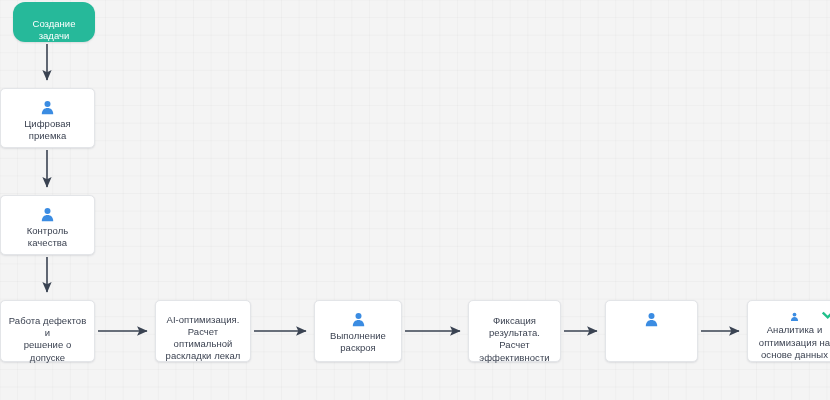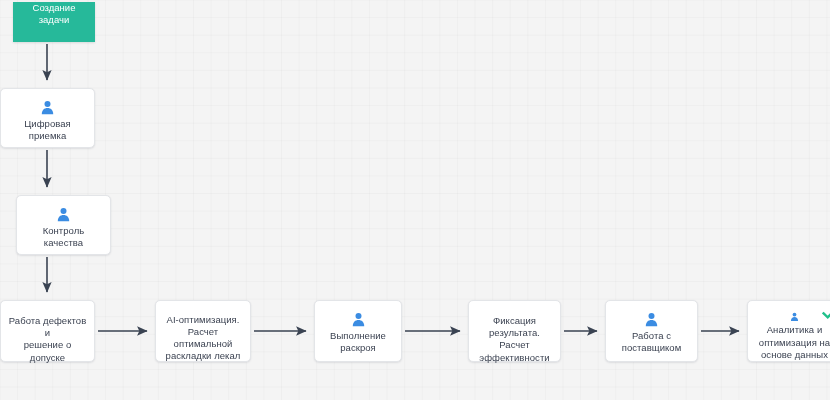--- a/index.html
+++ b/index.html
@@ -68,23 +68,23 @@
     padding: 0 6px;
     letter-spacing: 0.05px;
     white-space: pre-line;
   }
 
   
   .node-start {
     position: absolute;
     box-sizing: border-box;
     background: #26b99a;
-    border-radius: 0;
+    border-radius: 12px;
     display: flex;
-    align-items: flex-start;
+    align-items: flex-end;
     justify-content: center;
     z-index: 3;
     box-shadow: 0 1px 2px rgba(30,40,60,0.12);
   }
   .node-start .start-label {
     font-size: 9.5px;
     line-height: 12px;
     color: #ffffff;
     text-align: center;
     white-space: pre-line;
@@ -131,21 +131,21 @@
   </div>
 
   <div class="node" style="left:0px; top:88px; width:95px; height:60px;">
     <svg class="user-icon" viewBox="0 0 16 16">
       <circle cx="8" cy="4.3" r="3.2" fill="#3b8ce2"></circle>
       <path d="M1.9 15.2 C1.9 10.8 4.6 8.6 8 8.6 C11.4 8.6 14.1 10.8 14.1 15.2 Z" fill="#3b8ce2"></path>
     </svg>
     <span class="node-label">Цифровая приемка</span>
   </div>
 
-  <div class="node" style="left:16px; top:195px; width:95px; height:60px;">
+  <div class="node" style="left:0px; top:195px; width:95px; height:60px;">
     <svg class="user-icon" viewBox="0 0 16 16">
       <circle cx="8" cy="4.3" r="3.2" fill="#3b8ce2"></circle>
       <path d="M1.9 15.2 C1.9 10.8 4.6 8.6 8 8.6 C11.4 8.6 14.1 10.8 14.1 15.2 Z" fill="#3b8ce2"></path>
     </svg>
     <span class="node-label">Контроль качества</span>
   </div>
 
   <div class="node" style="left:0px; top:300px; width:95px; height:62px;">
     <svg class="user-icon" viewBox="0 0 16 16">
       <circle cx="8" cy="4.3" r="3.2" fill="#3b8ce2"></circle>
@@ -182,22 +182,20 @@
     <span class="node-label">Фиксация
 результата. Расчет
 эффективности</span>
   </div>
 
   <div class="node" style="left:605px; top:300px; width:93px; height:62px;">
     <svg class="user-icon" viewBox="0 0 16 16">
       <circle cx="8" cy="4.3" r="3.2" fill="#3b8ce2"></circle>
       <path d="M1.9 15.2 C1.9 10.8 4.6 8.6 8 8.6 C11.4 8.6 14.1 10.8 14.1 15.2 Z" fill="#3b8ce2"></path>
     </svg>
-    <span class="node-label">Работа с
-поставщиком</span>
   </div>
 
   <div class="node" style="left:747px; top:300px; width:95px; height:62px;">
     <svg class="user-icon" viewBox="0 0 16 16">
       <circle cx="8" cy="4.3" r="3.2" fill="#3b8ce2"></circle>
       <path d="M1.9 15.2 C1.9 10.8 4.6 8.6 8 8.6 C11.4 8.6 14.1 10.8 14.1 15.2 Z" fill="#3b8ce2"></path>
     </svg>
     <span class="node-label">Аналитика и
 оптимизация на
 основе данных</span>

